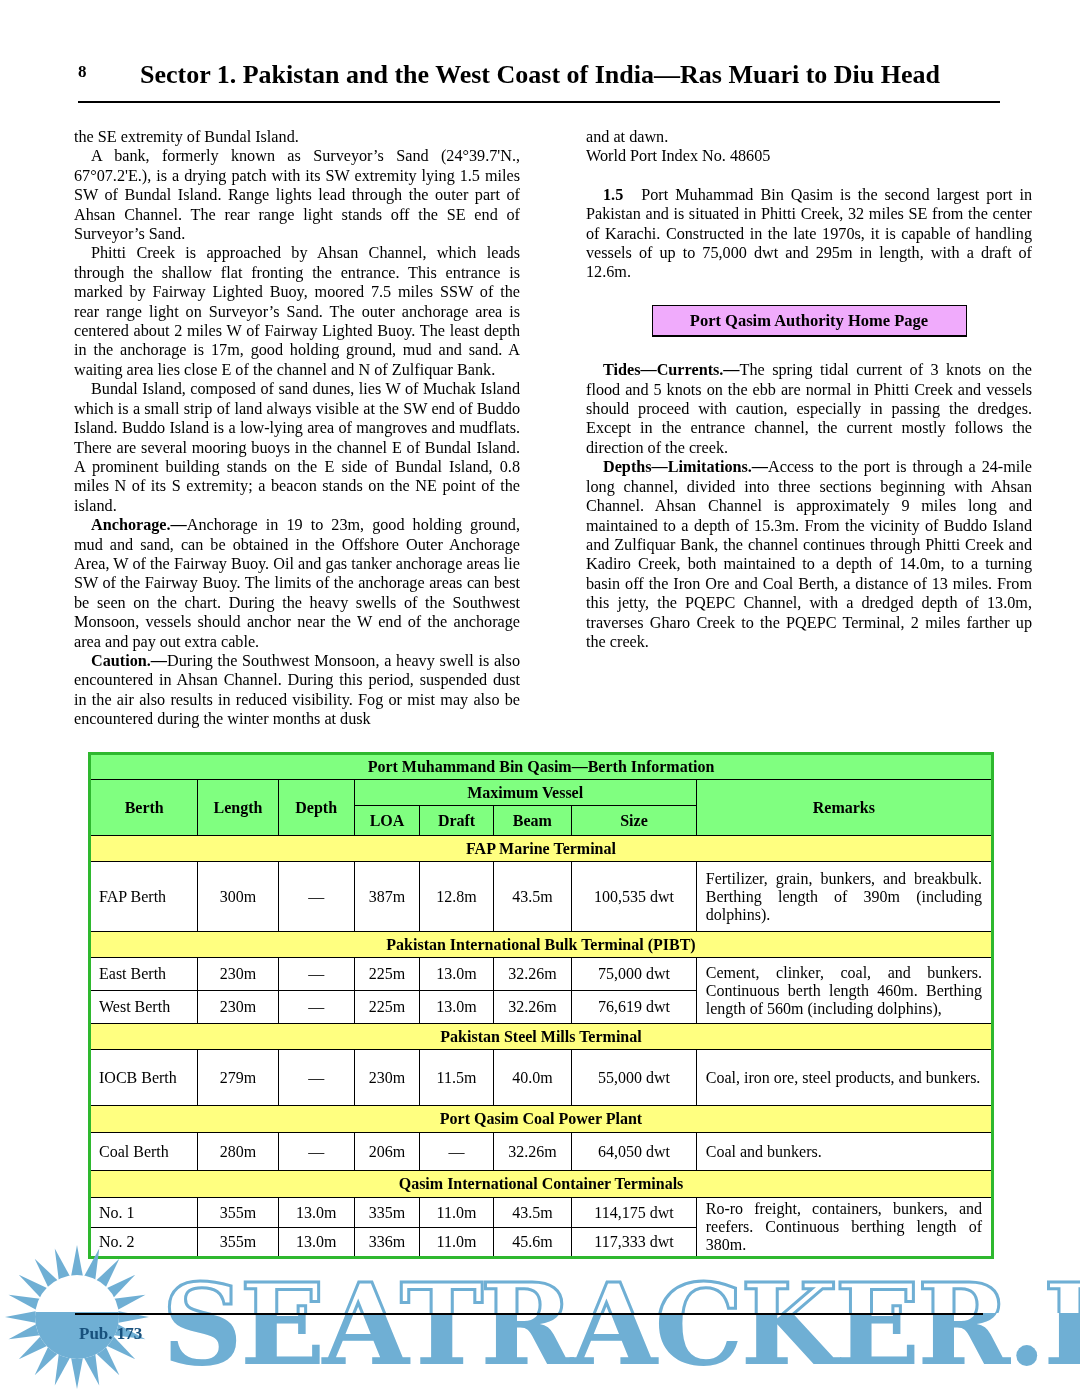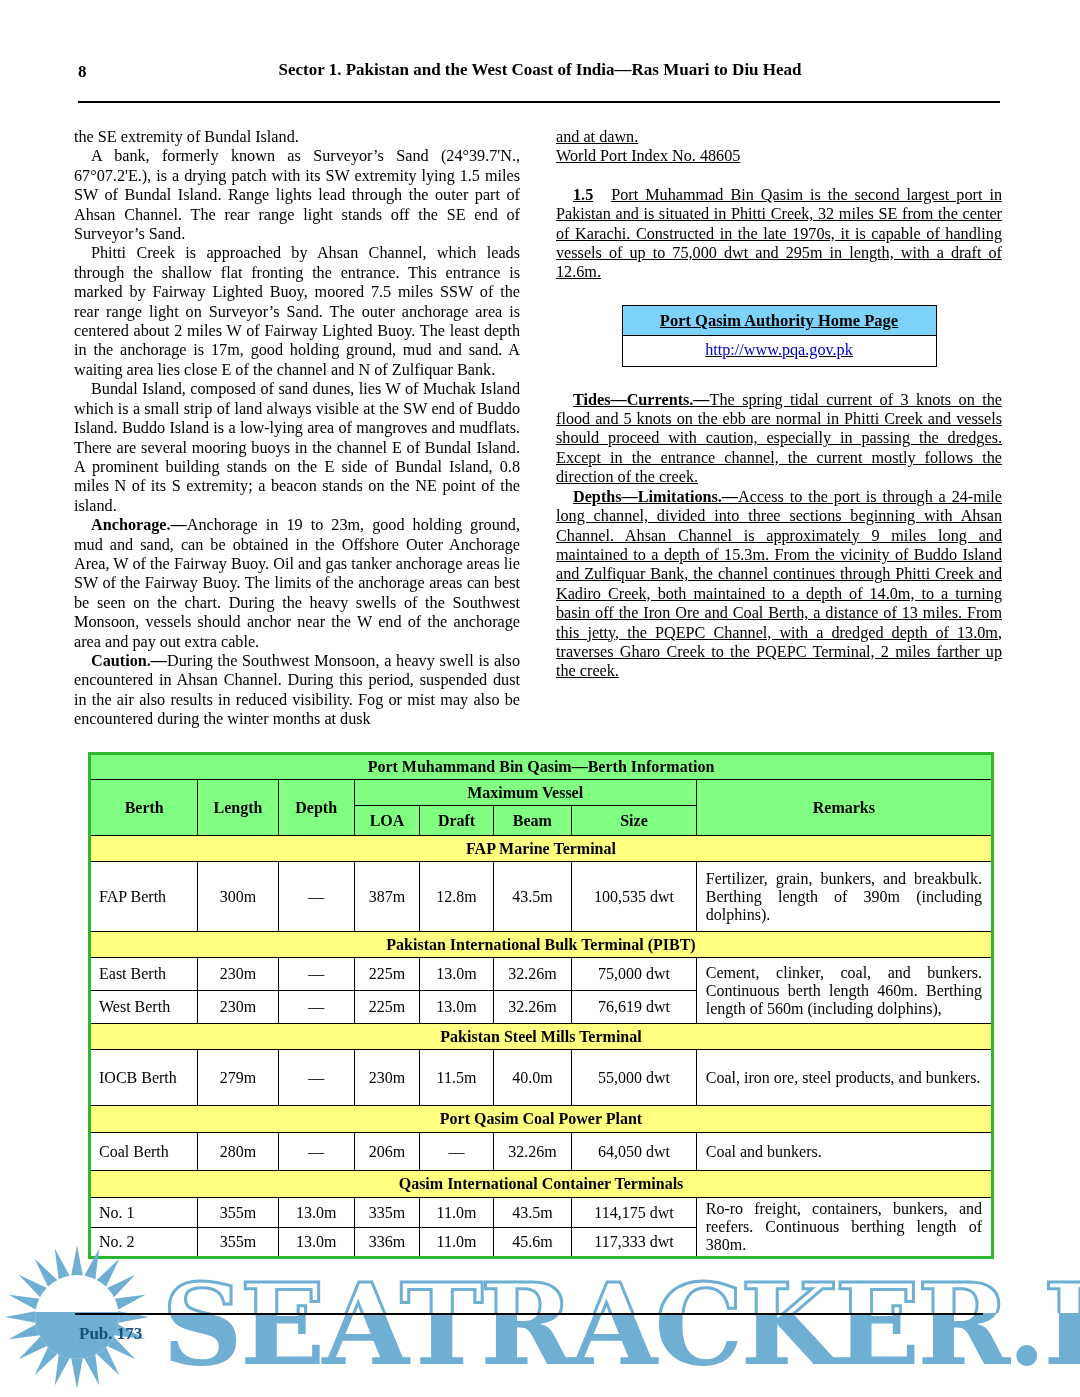--- a/index.html
+++ b/index.html
@@ -3,35 +3,35 @@
 <meta charset="utf-8">
 <style>
   html,body{margin:0;padding:0;}
   body{
     width:1080px;height:1397px;position:relative;background:#ffffff;
     font-family:"Liberation Serif", serif;color:#000;overflow:hidden;
   }
   
   .page-number{position:absolute;left:78px;top:62px;font-size:17px;font-weight:bold;}
   .header-title{position:absolute;left:0;top:60px;width:1080px;text-align:center;
-    font-size:17px;font-weight:bold;}
+    font-size:26px;font-weight:bold;}
   .header-rule{position:absolute;left:78px;top:101px;width:922px;height:2px;background:#000;}
   
   .col{position:absolute;top:128px;width:446px;text-align:justify;
     font-size:16.2px;line-height:19.4px;}
   .col-left{left:74px;}
-  .col-right{left:556px;text-decoration:underline;}
+  .col-right{left:586px;}
   .col p{margin:0;}
   p.indent{text-indent:17px;}
   .port-heading{font-size:21px;font-weight:bold;margin:15px 0 17px;text-align:left;}
   .wpi{margin-bottom:19px !important;text-align:left;}
   b.num-lead{padding-right:18px;}
   
   .pqa-box{width:313px;margin:22px auto 24px;border:1px solid #000;text-align:center;}
-  .pqa-title{background:#7dd3fc;font-weight:bold;font-size:16.5px;padding:5px 4px;
+  .pqa-title{background:#f0abfc;font-weight:bold;font-size:16.5px;padding:5px 4px;
     border-bottom:1px solid #000;}
   .pqa-url{padding:5px 4px;}
   .pqa-url a{color:#0000cc;text-decoration:none;font-size:16.2px;}
   
   .berth-table{position:absolute;left:88px;top:752px;width:906px;
     border-collapse:collapse;border:3px solid #2eb82e;font-size:16px;}
   .berth-table td{border:1px solid #000;padding:1px 6px;vertical-align:middle;}
   .berth-table td.g{background:#80ff80;font-weight:bold;text-align:center;}
   .berth-table td.y{background:#ffff80;font-weight:bold;text-align:center;}
   .berth-table td.name{text-align:left;padding-left:8px;}
@@ -66,23 +66,20 @@
   <p class="indent"><b>Caution.—</b><span>During the Southwest Monsoon, a heavy swell is also encountered in Ahsan Channel. During this period, suspended dust in the air also results in reduced visibility. Fog or mist may also be encountered during the winter months at dusk</span></p>
 </div>
 
 <div class="col col-right">
   <p><span>and at dawn.</span></p>
   <p class="wpi">World Port Index No. 48605</p>
   <p class="indent"><b class="num-lead">1.5</b><span>Port Muhammad Bin Qasim is the second largest port in Pakistan and is situated in Phitti Creek, 32 miles SE from the center of Karachi. Constructed in the late 1970s, it is capable of handling vessels of up to 75,000 dwt and 295m in length, with a draft of 12.6m.</span></p>
 
   <div class="pqa-box">
     <div class="pqa-title">Port Qasim Authority Home Page</div>
-    <div class="pqa-url">
-      <a href="#">http://www.pqa.gov.pk</a>
-    </div>
   </div>
 
   <p class="indent"><b>Tides—Currents.—</b><span>The spring tidal current of 3 knots on the flood and 5 knots on the ebb are normal in Phitti Creek and vessels should proceed with caution, especially in passing the dredges. Except in the entrance channel, the current mostly follows the direction of the creek.</span></p>
   <p class="indent"><b>Depths—Limitations.—</b><span>Access to the port is through a 24-mile long channel, divided into three sections beginning with Ahsan Channel. Ahsan Channel is approximately 9 miles long and maintained to a depth of 15.3m. From the vicinity of Buddo Island and Zulfiquar Bank, the channel continues through Phitti Creek and Kadiro Creek, both maintained to a depth of 14.0m, to a turning basin off the Iron Ore and Coal Berth, a distance of 13 miles. From this jetty, the PQEPC Channel, with a dredged depth of 13.0m, traverses Gharo Creek to the PQEPC Terminal, 2 miles farther up the creek.</span></p>
 </div>
 
 <table class="berth-table">
   <colgroup>
     <col style="width:12.0%">
       <col style="width:8.9%">

